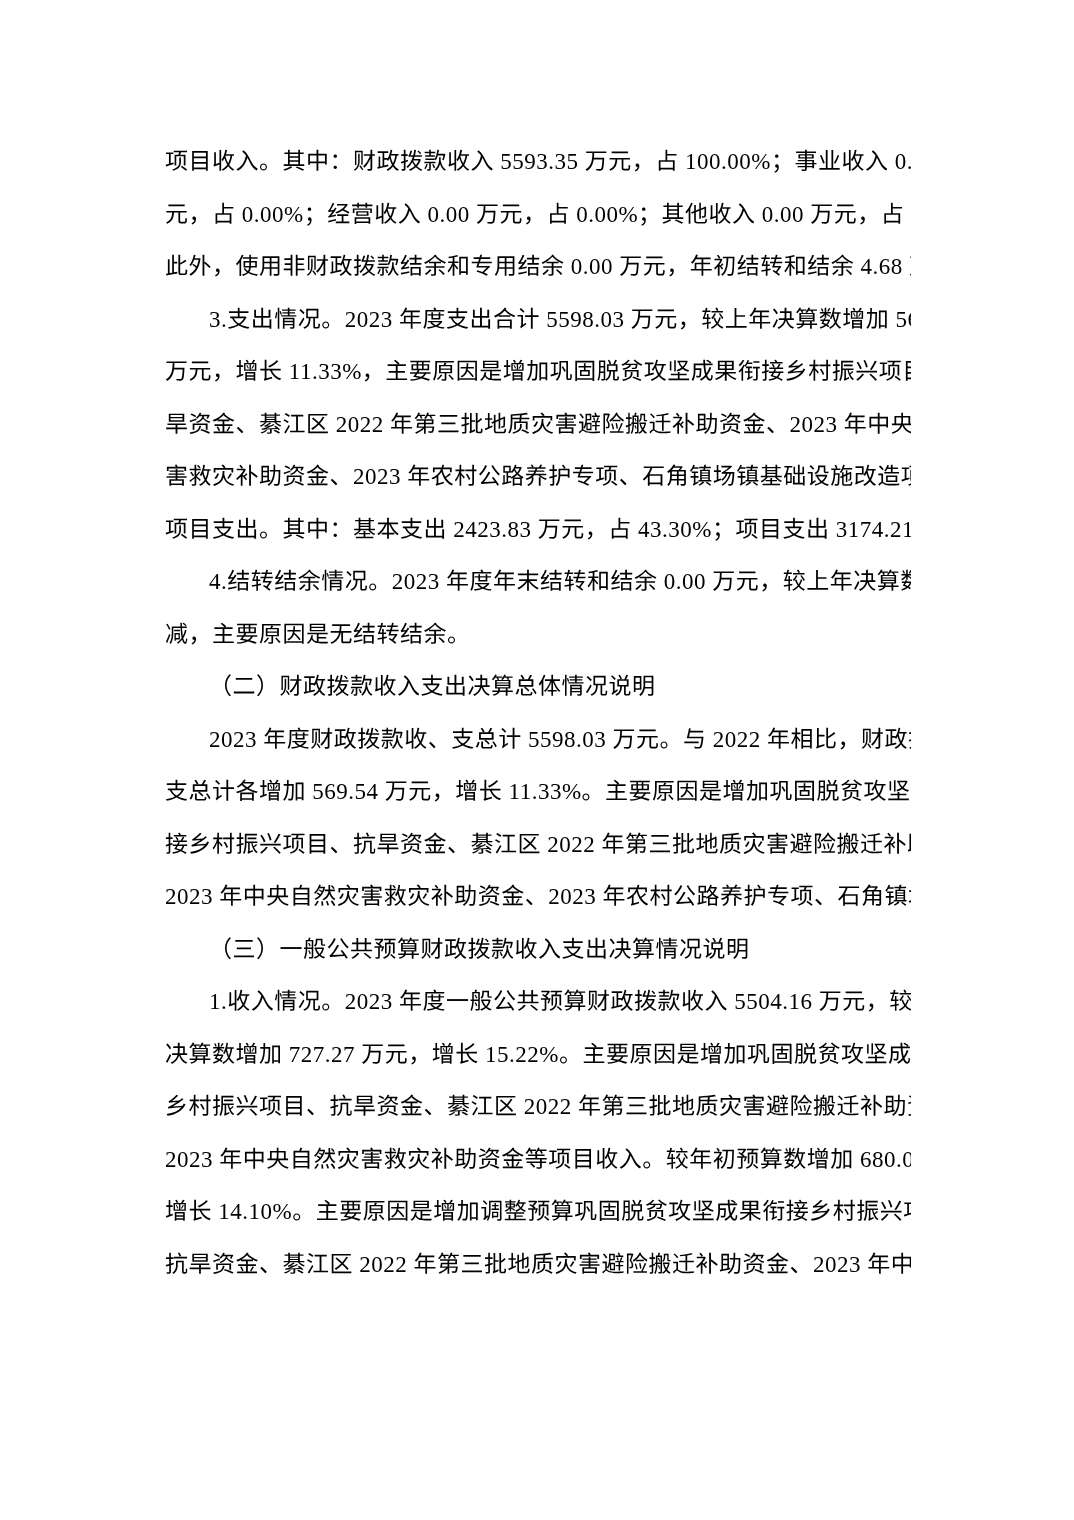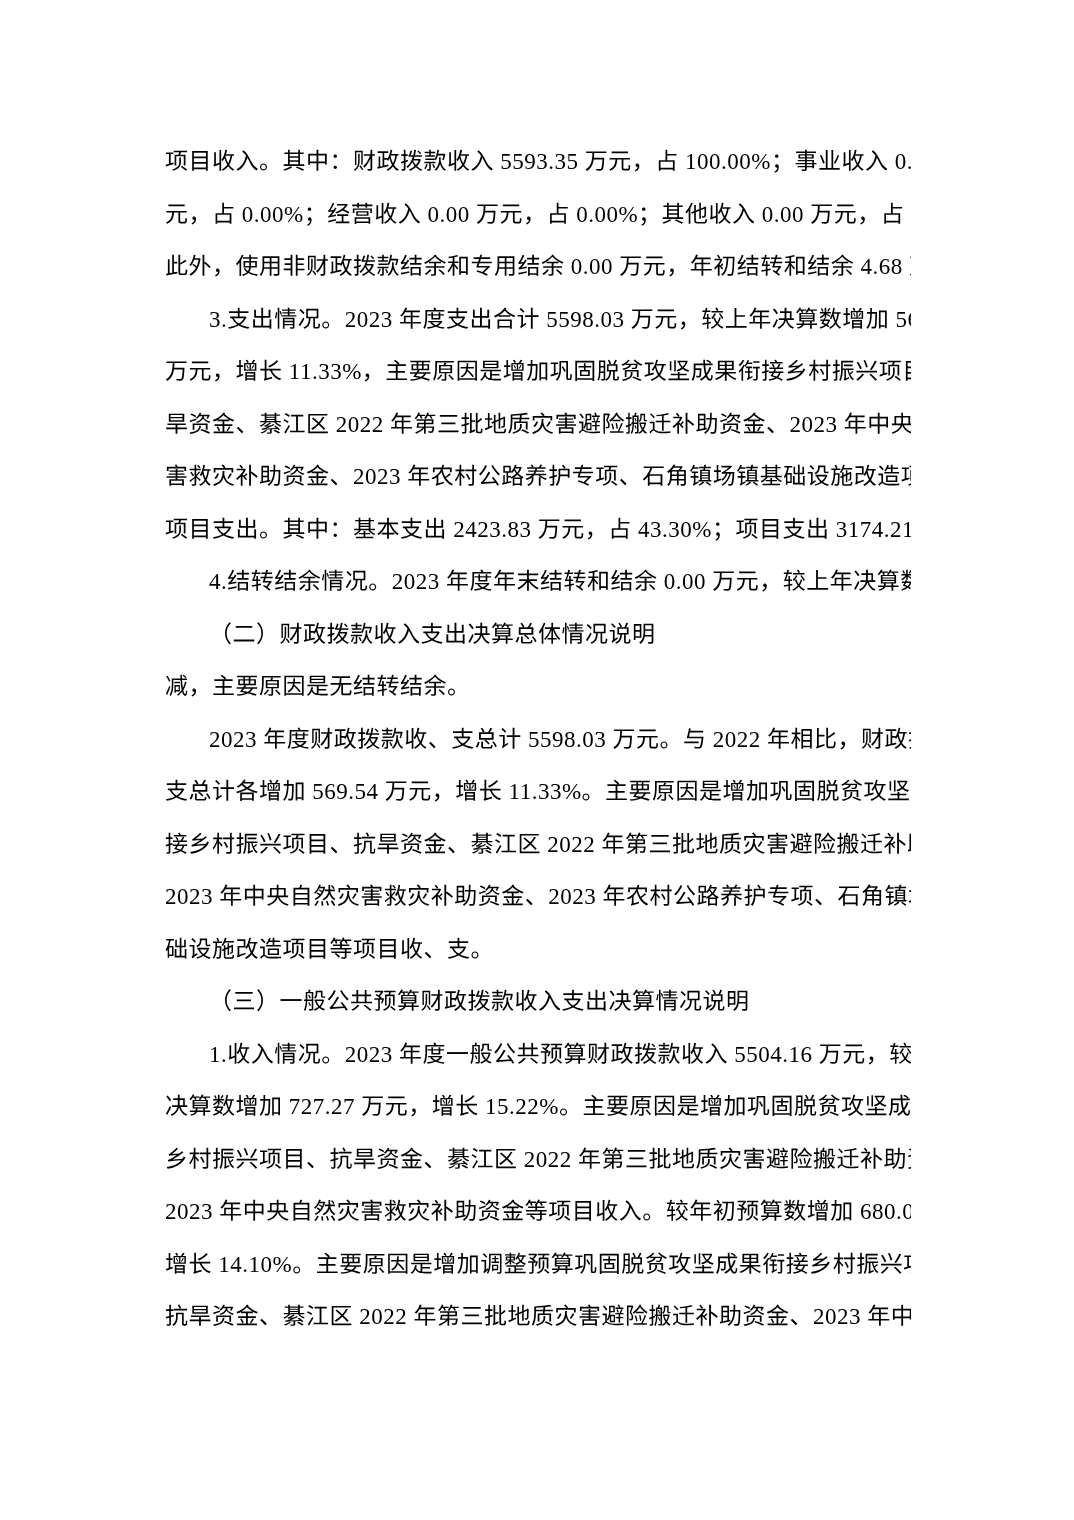--- a/index.html
+++ b/index.html
@@ -41,27 +41,26 @@
   <div class="text-block">
     <div class="line">项目收入。其中：财政拨款收入 5593.35 万元，占 100.00%；事业收入 0.00 万</div>
     <div class="line">元，占 0.00%；经营收入 0.00 万元，占 0.00%；其他收入 0.00 万元，占 0.00%。</div>
     <div class="line">此外，使用非财政拨款结余和专用结余 0.00 万元，年初结转和结余 4.68 万元。</div>
     <div class="line indent">3.支出情况。2023 年度支出合计 5598.03 万元，较上年决算数增加 569.54</div>
     <div class="line">万元，增长 11.33%，主要原因是增加巩固脱贫攻坚成果衔接乡村振兴项目、抗</div>
     <div class="line">旱资金、綦江区 2022 年第三批地质灾害避险搬迁补助资金、2023 年中央自然灾</div>
     <div class="line">害救灾补助资金、2023 年农村公路养护专项、石角镇场镇基础设施改造项目等</div>
     <div class="line">项目支出。其中：基本支出 2423.83 万元，占 43.30%；项目支出 3174.21 万元，</div>
     <div class="line indent">4.结转结余情况。2023 年度年末结转和结余 0.00 万元，较上年决算数无增</div>
+    <div class="line">减，主要原因是无结转结余。</div>
     <div class="line indent">（二）财政拨款收入支出决算总体情况说明</div>
-    <div class="line">减，主要原因是无结转结余。</div>
     <div class="line indent">2023 年度财政拨款收、支总计 5598.03 万元。与 2022 年相比，财政拨款收、</div>
     <div class="line">支总计各增加 569.54 万元，增长 11.33%。主要原因是增加巩固脱贫攻坚成果衔</div>
     <div class="line">接乡村振兴项目、抗旱资金、綦江区 2022 年第三批地质灾害避险搬迁补助资金、</div>
     <div class="line">2023 年中央自然灾害救灾补助资金、2023 年农村公路养护专项、石角镇场镇基</div>
-    <div class="line">础设施改造项目等项目收、支。</div>
     <div class="line indent">（三）一般公共预算财政拨款收入支出决算情况说明</div>
     <div class="line indent">1.收入情况。2023 年度一般公共预算财政拨款收入 5504.16 万元，较上年</div>
     <div class="line">决算数增加 727.27 万元，增长 15.22%。主要原因是增加巩固脱贫攻坚成果衔接</div>
     <div class="line">乡村振兴项目、抗旱资金、綦江区 2022 年第三批地质灾害避险搬迁补助资金、</div>
     <div class="line">2023 年中央自然灾害救灾补助资金等项目收入。较年初预算数增加 680.02 万元，</div>
     <div class="line">增长 14.10%。主要原因是增加调整预算巩固脱贫攻坚成果衔接乡村振兴项目、</div>
     <div class="line">抗旱资金、綦江区 2022 年第三批地质灾害避险搬迁补助资金、2023 年中央自然</div>
   </div>
 </div>
 

